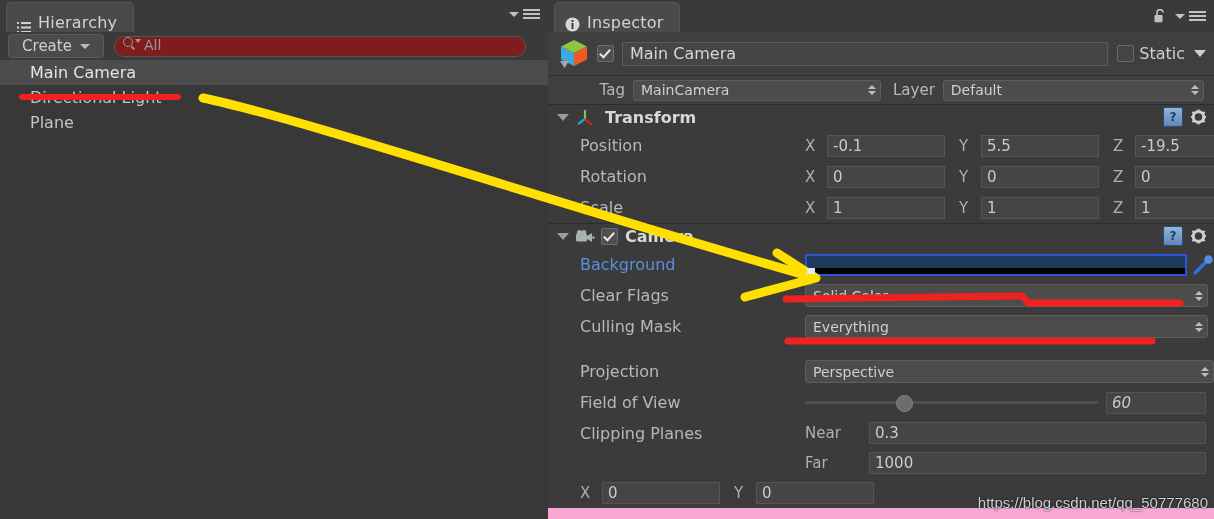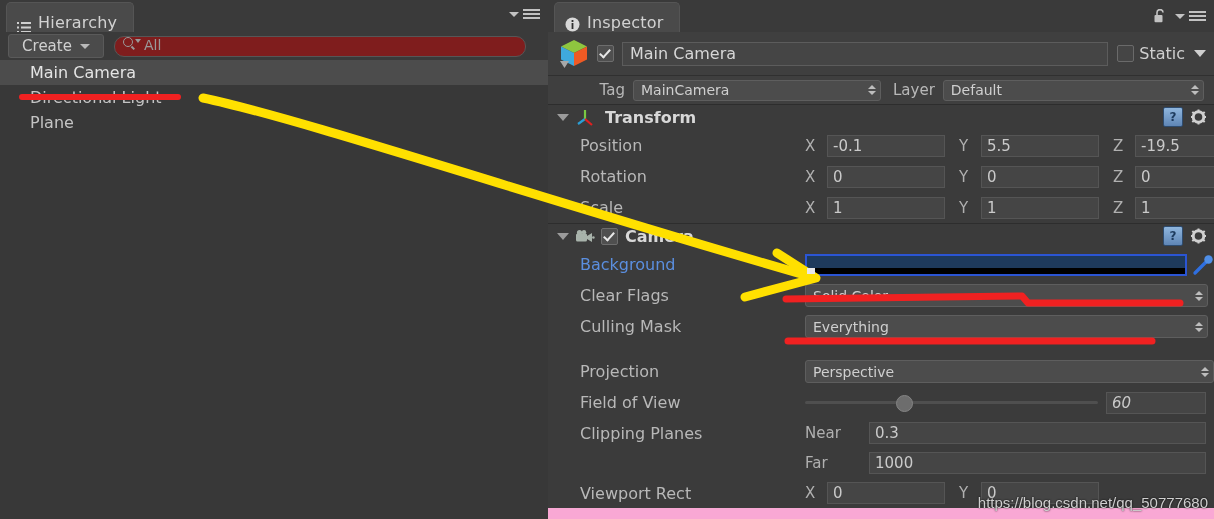--- a/index.html
+++ b/index.html
@@ -569,21 +569,20 @@
 
         <div class="prop-row" style="height:30px;">
           <span class="prop-label"></span>
           <span class="axis-lbl" style="width:64px;">Far</span>
           <span class="numfield" style="flex:1;margin-right:8px;">
             <span>1000</span>
           </span>
         </div>
 
         <div class="prop-row" style="height:30px;">
-          <span class="prop-label">Viewport Rect</span>
           <span class="axis">
             <span class="axis-lbl">X</span>
             <span class="numfield eq">
                 <span>0</span>
               </span>
             <span class="axis-lbl">Y</span>
             <span class="numfield eq">
                 <span>0</span>
               </span>
           </span>

